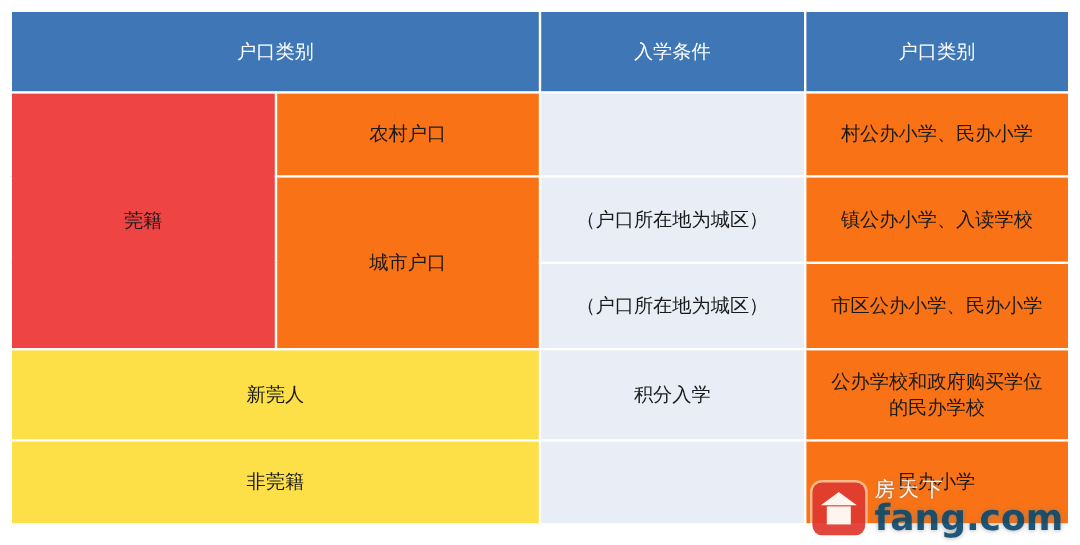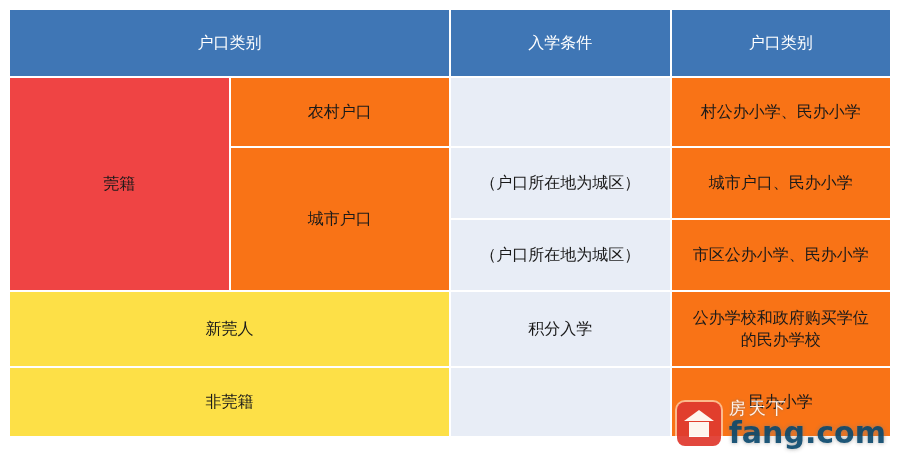--- a/index.html
+++ b/index.html
@@ -128,21 +128,21 @@
     <tbody>
       <tr class="row-h-1">
         <td class="col-1 tone-a" rowspan="3">莞籍</td>
         <td class="col-2 tone-b">农村户口</td>
         <td class="col-3 tone-c"></td>
         <td class="col-4 tone-b">村公办小学、民办小学</td>
       </tr>
       <tr class="row-h-2">
         <td class="col-2 tone-b" rowspan="2">城市户口</td>
         <td class="col-3 tone-c">（户口所在地为城区）</td>
-        <td class="col-4 tone-b">城市户口、民办小学</td>
+        <td class="col-4 tone-b">镇公办小学、入读学校</td>
       </tr>
       <tr class="row-h-3">
         <td class="col-3 tone-c">（户口所在地为城区）</td>
         <td class="col-4 tone-b">市区公办小学、民办小学</td>
       </tr>
       <tr class="row-h-4">
         <td class="col-1 tone-d" colspan="2">新莞人</td>
         <td class="col-3 tone-c">积分入学</td>
         <td class="col-4 tone-b two-line">
           <span>公办学校和政府购买学位</span><br>

